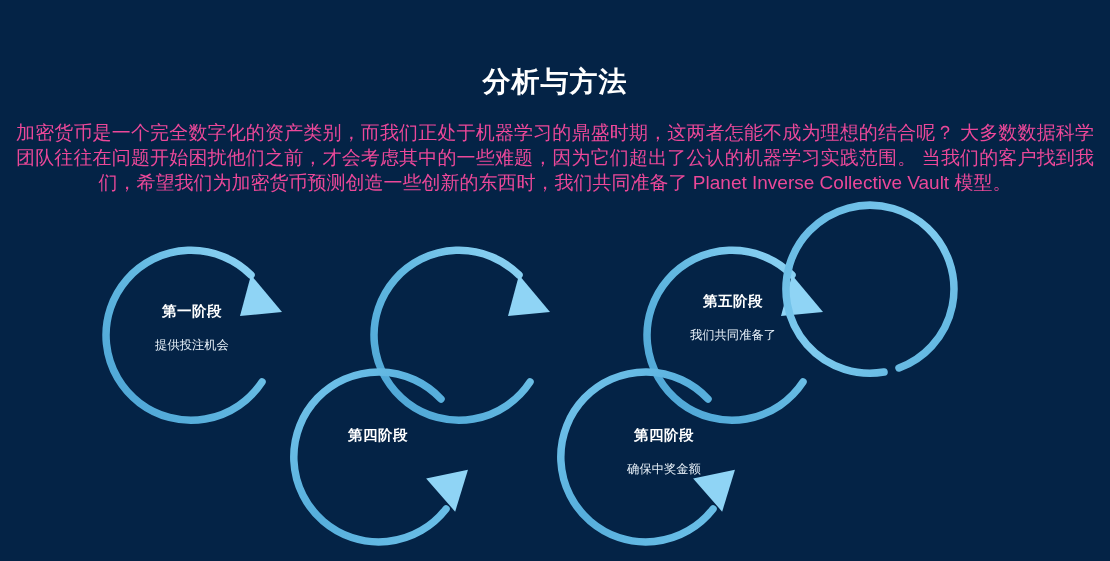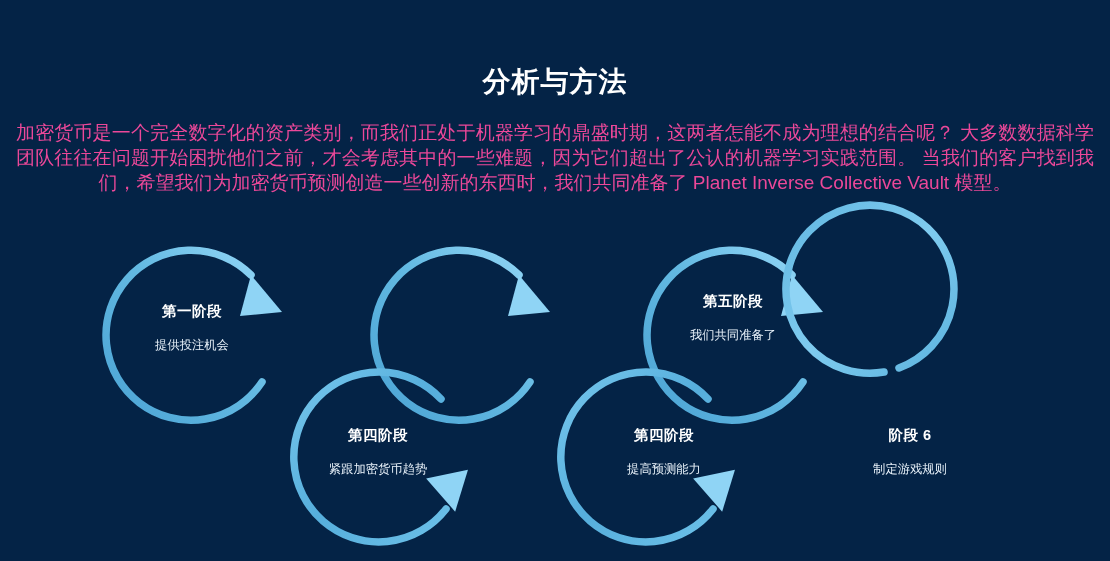--- a/index.html
+++ b/index.html
@@ -144,33 +144,28 @@
       </g>
     </svg>
 
     <div class="stage-label" style="left:92px; top:286px;">
       <div class="stage-title">第一阶段</div>
       <div class="stage-sub">提供投注机会</div>
     </div>
 
     <div class="stage-label" style="left:278px; top:410px;">
       <div class="stage-title">第四阶段</div>
-      <div class="stage-sub">紧跟加密货币趋势</div>
     </div>
 
 
     <div class="stage-label" style="left:564px; top:410px;">
       <div class="stage-title">第四阶段</div>
-      <div class="stage-sub">提高预测能力</div>
+      <div class="stage-sub">确保中奖金额</div>
     </div>
 
     <div class="stage-label" style="left:633px; top:276px;">
       <div class="stage-title">第五阶段</div>
       <div class="stage-sub">我们共同准备了</div>
     </div>
 
-    <div class="stage-label" style="left:810px; top:410px;">
-      <div class="stage-title">阶段 6</div>
-      <div class="stage-sub">制定游戏规则</div>
-    </div>
 
   </div>
 </div>
 
 </body></html>

